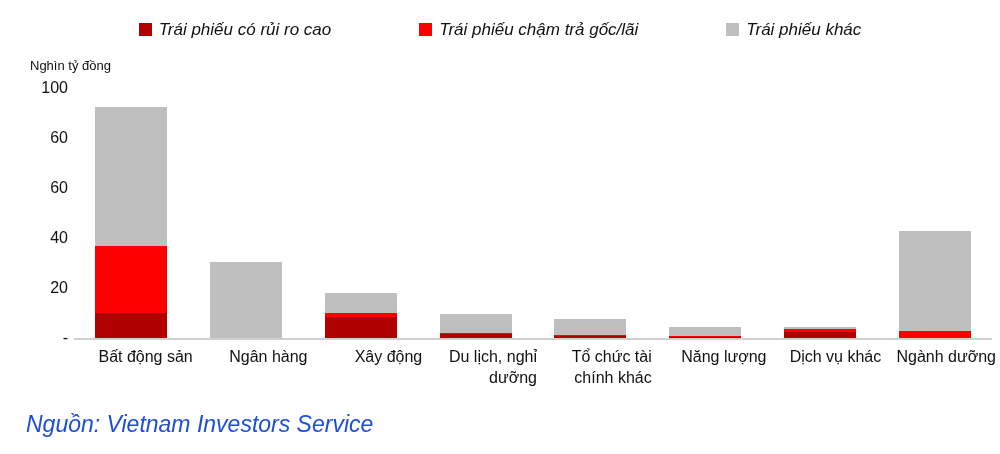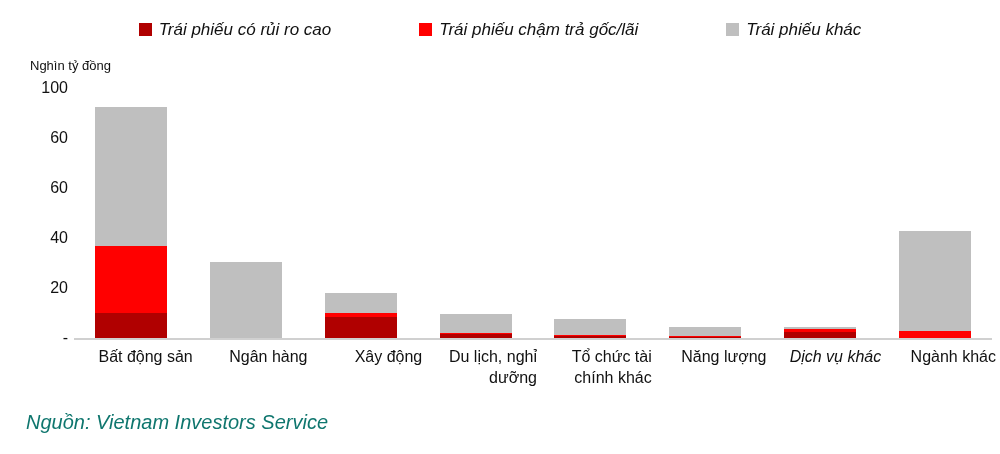--- a/index.html
+++ b/index.html
@@ -132,23 +132,23 @@
     line-height: 21px;
     text-align: right;
     color: #111111;
   }
 
   
   .source {
     position: absolute;
     left: 26px;
     top: 411px;
-    font-size: 20px;
+    font-size: 23px;
     font-style: italic;
-    color: #0f766e;
+    color: #1d4ed8;
     white-space: nowrap;
   }
 </style>
 </head>
 <body>
 
 <div id="page">
 
   <div class="legend">
     <div class="legend-item">
@@ -232,20 +232,20 @@
           </div>
         </div>
       </div>
     <div class="xlabels">
         <div class="xlabel" style="left: -4px; width: 122.75px;">Bất động sản</div>
         <div class="xlabel" style="left: 110.75px; width: 122.75px;">Ngân hàng</div>
         <div class="xlabel" style="left: 225.5px; width: 122.75px;">Xây động</div>
         <div class="xlabel" style="left: 340.25px; width: 122.75px;">Du lịch, nghỉ dưỡng</div>
         <div class="xlabel" style="left: 455px; width: 122.75px;">Tổ chức tài chính khác</div>
         <div class="xlabel" style="left: 569.75px; width: 122.75px;">Năng lượng</div>
-        <div class="xlabel" style="left: 684.5px; width: 122.75px; font-style: italic;">Dịch vụ khác</div>
-        <div class="xlabel" style="left: 799.25px; width: 122.75px;">Ngành khác</div>
+        <div class="xlabel" style="left: 684.5px; width: 122.75px;">Dịch vụ khác</div>
+        <div class="xlabel" style="left: 799.25px; width: 122.75px;">Ngành dưỡng</div>
       </div>
   </div>
 
   <div class="source">Nguồn: Vietnam Investors Service</div>
 
 </div>
 
 </body></html>

